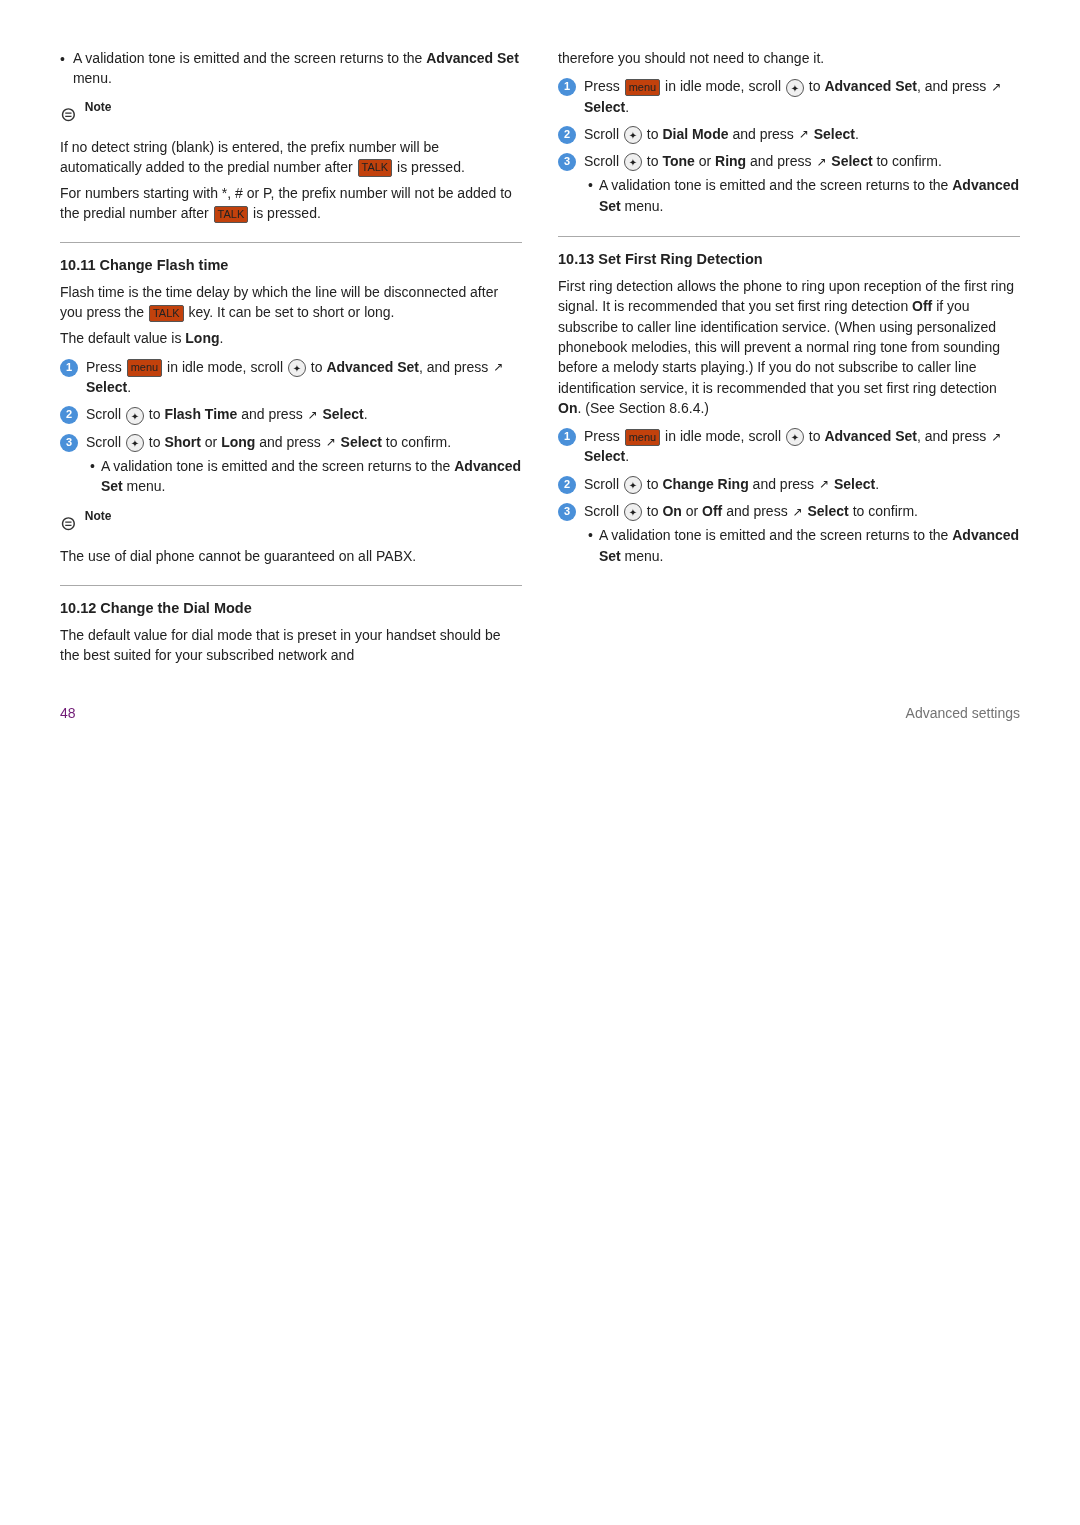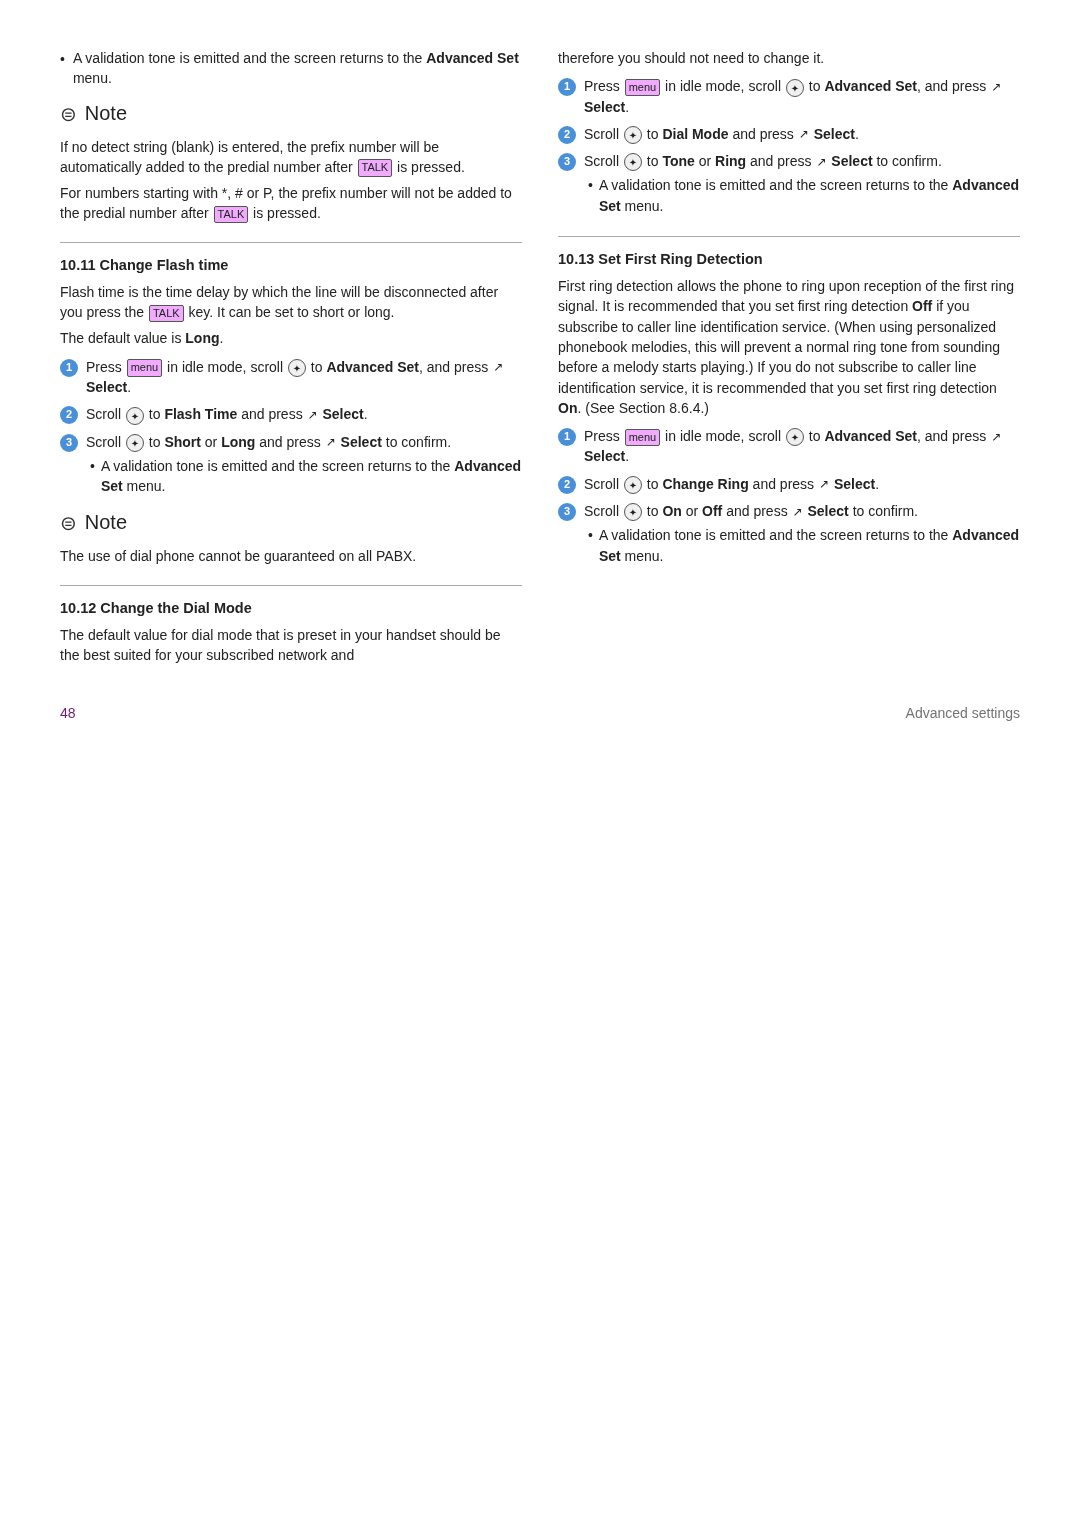--- a/index.html
+++ b/index.html
@@ -46,21 +46,21 @@
       align-items: flex-start;
       gap: 8px;
       margin: 10px 0 8px 0;
     }
     .note-icon {
       font-size: 20px;
       color: #333;
       flex-shrink: 0;
       margin-top: 1px;
     }
-    .note-label { font-weight: normal; font-size: 20px; text-align: right; }
+    .note-label { font-weight: bold; font-size: 12px; text-align: right; }
     .section-divider {
       border: none;
       border-top: 1px solid #aaa;
       margin: 18px 0 12px 0;
     }
     .section-title {
       font-weight: bold;
       font-size: 14.5px;
       margin-bottom: 6px;
     }
@@ -89,21 +89,21 @@
       flex-shrink: 0;
       margin-top: 2px;
     }
     .step-content { flex: 1; }
     .key-btn {
       display: inline-block;
       border: 1px solid #555;
       border-radius: 2px;
       padding: 0px 3px;
       font-size: 11px;
-      background: #f0abfc;
+      background: #c2410c;
       vertical-align: middle;
       margin: 0 1px;
       line-height: 1.4;
     }
     .key-scroll {
       display: inline-block;
       border: 1px solid #555;
       border-radius: 50%;
       font-size: 10px;
       width: 18px;

